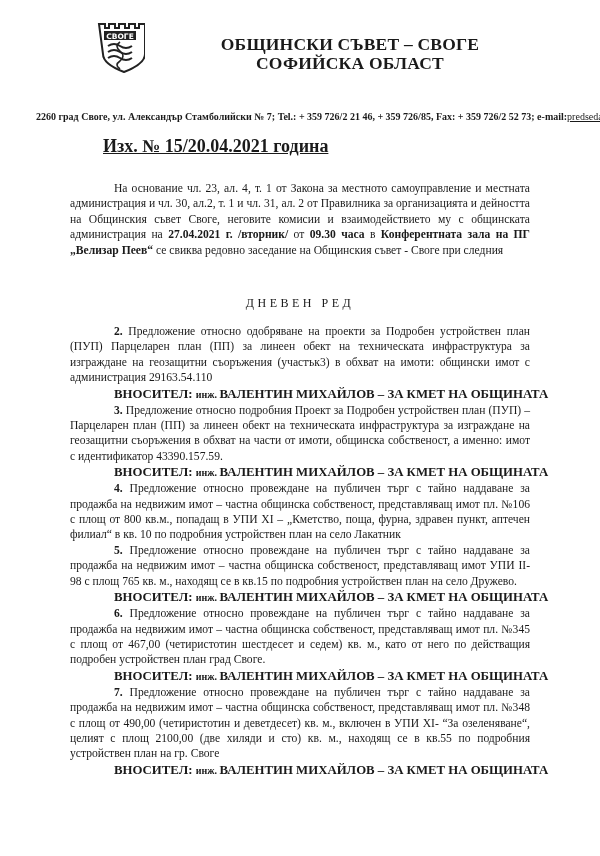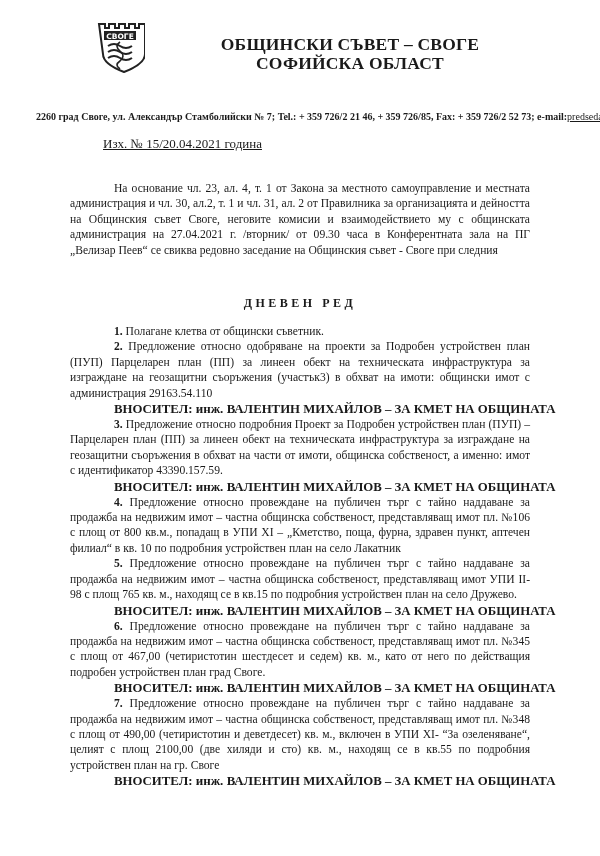--- a/index.html
+++ b/index.html
@@ -17,41 +17,41 @@
   }
   .org.l1 { top: 34px; left: 50px; }
   .org.l2 { top: 53px; left: 50px; }
   .contact {
     position: absolute; left: 36px; top: 81px; width: 560px;
     font-size: 10px; font-weight: bold; white-space: nowrap; margin-top: 30px;
   }
   .contact .mail { text-decoration: underline; font-weight: normal; }
   .outref {
     position: absolute; left: 103px; top: 136px;
-    font-size: 13px; font-weight: normal; text-decoration: underline;
+    font-size: 18px; font-weight: bold; text-decoration: underline;
   }
   .body {
     position: absolute; left: 70px; width: 460px;
     font-size: 11.6px; line-height: 15.4px; text-align: justify;
   }
   .intro { top: 181px; }
   .intro p { margin: 0; text-indent: 44px; }
   .title {
     position: absolute; left: 0; width: 600px; top: 296px; text-align: center;
-    font-weight: bold; font-size: 12px; letter-spacing: 3.5px;
+    font-weight: normal; font-size: 12px; letter-spacing: 3.5px;
   }
   .agenda { top: 324px; }
   .agenda .item { margin: 0; text-indent: 44px; }
   .agenda .num { font-weight: bold; }
   .agenda .sponsor {
     margin: 0 0 0 0; padding-left: 44px; font-weight: bold; font-size: 12.8px;
     line-height: 16px; white-space: nowrap; text-align: left;
   }
-  .agenda .sponsor .sm { font-size: 13px; }
-  b { font-weight: normal; }
+  .agenda .sponsor .sm { font-size: 10px; }
+  b { font-weight: bold; }
 </style>
 </head>
 <body>
 
 <div class="logo">
   <svg width="50" height="52" viewBox="0 0 50 52">
     <path d="M4 2 h6 v4 h4 v-4 h6 v4 h4 v-4 h6 v4 h4 v-4 h6 v4 h4 v-4 h6 v30 q0 10 -21 18 q-21 -8 -21 -18 z" fill="#ffffff" stroke="#222" stroke-width="2"></path>
     <rect x="9" y="9" width="32" height="9" fill="#222"></rect>
     <text x="25" y="16.5" text-anchor="middle" font-size="7.5" font-weight="bold" fill="#fff" font-family="DejaVu Sans, sans-serif">СВОГЕ</text>
     <path d="M13 24 q6 -4 12 0 t12 0 M13 30 q6 -4 12 0 t12 0 M13 36 q6 -4 12 0 t12 0" fill="none" stroke="#222" stroke-width="2"></path>
@@ -66,21 +66,20 @@
 
 <div class="outref">Изх. № 15/20.04.2021 година</div>
 
 <div class="body intro">
   <p><span>На основание чл. 23, ал. 4, т. 1 от Закона за местното самоуправление и местната администрация и чл. 30, ал.2, т. 1 и чл. 31, ал. 2 от Правилника за организацията и дейността на Общинския съвет Своге, неговите комисии и взаимодействието му с общинската администрация на </span><b>27.04.2021 г. /вторник/</b><span> от </span><b>09.30 часа</b><span> в </span><b>Конферентната зала на ПГ „Велизар Пеев“</b><span>  се свиква редовно заседание на Общинския съвет - Своге при следния</span></p>
 </div>
 
 <div class="title">ДНЕВЕН РЕД</div>
 
 <div class="body agenda">
-  <p class="item"><span class="num">1.</span><span> Полагане клетва от общински съветник.</span></p>
 
   <p class="item"><span class="num">2.</span><span> Предложение относно одобряване на проекти за Подробен устройствен план (ПУП) Парцеларен план (ПП) за линеен обект на техническата инфраструктура  за изграждане на геозащитни съоръжения (участък3) в обхват на имоти:  общински имот с администрация 29163.54.110</span></p>
   <p class="sponsor"><span>ВНОСИТЕЛ: </span><span class="sm">инж. </span><span>ВАЛЕНТИН МИХАЙЛОВ – ЗА КМЕТ НА ОБЩИНАТА</span></p>
 
   <p class="item"><span class="num">3.</span><span> Предложение относно подробния Проект за Подробен устройствен план (ПУП) – Парцеларен план (ПП) за линеен обект на техническата инфраструктура  за изграждане на геозащитни съоръжения в обхват на части от имоти, общинска собственост, а именно: имот с идентификатор 43390.157.59.</span></p>
   <p class="sponsor"><span>ВНОСИТЕЛ: </span><span class="sm">инж. </span><span>ВАЛЕНТИН МИХАЙЛОВ – ЗА КМЕТ НА ОБЩИНАТА</span></p>
 
   <p class="item"><span class="num">4.</span><span> Предложение относно провеждане на публичен търг с тайно наддаване за продажба на недвижим имот – частна общинска собственост, представляващ имот пл. №106 с площ от 800 кв.м., попадащ в УПИ XI – „Кметство, поща, фурна, здравен пункт, аптечен филиал“ в кв. 10 по подробния устройствен план на село Лакатник</span></p>
 
   <p class="item"><span class="num">5.</span><span> Предложение относно провеждане на публичен търг с тайно наддаване за продажба на недвижим имот – частна общинска собственост, представляващ имот УПИ II-98 с площ 765 кв. м., находящ се в кв.15 по подробния устройствен план на село Дружево.</span></p>

